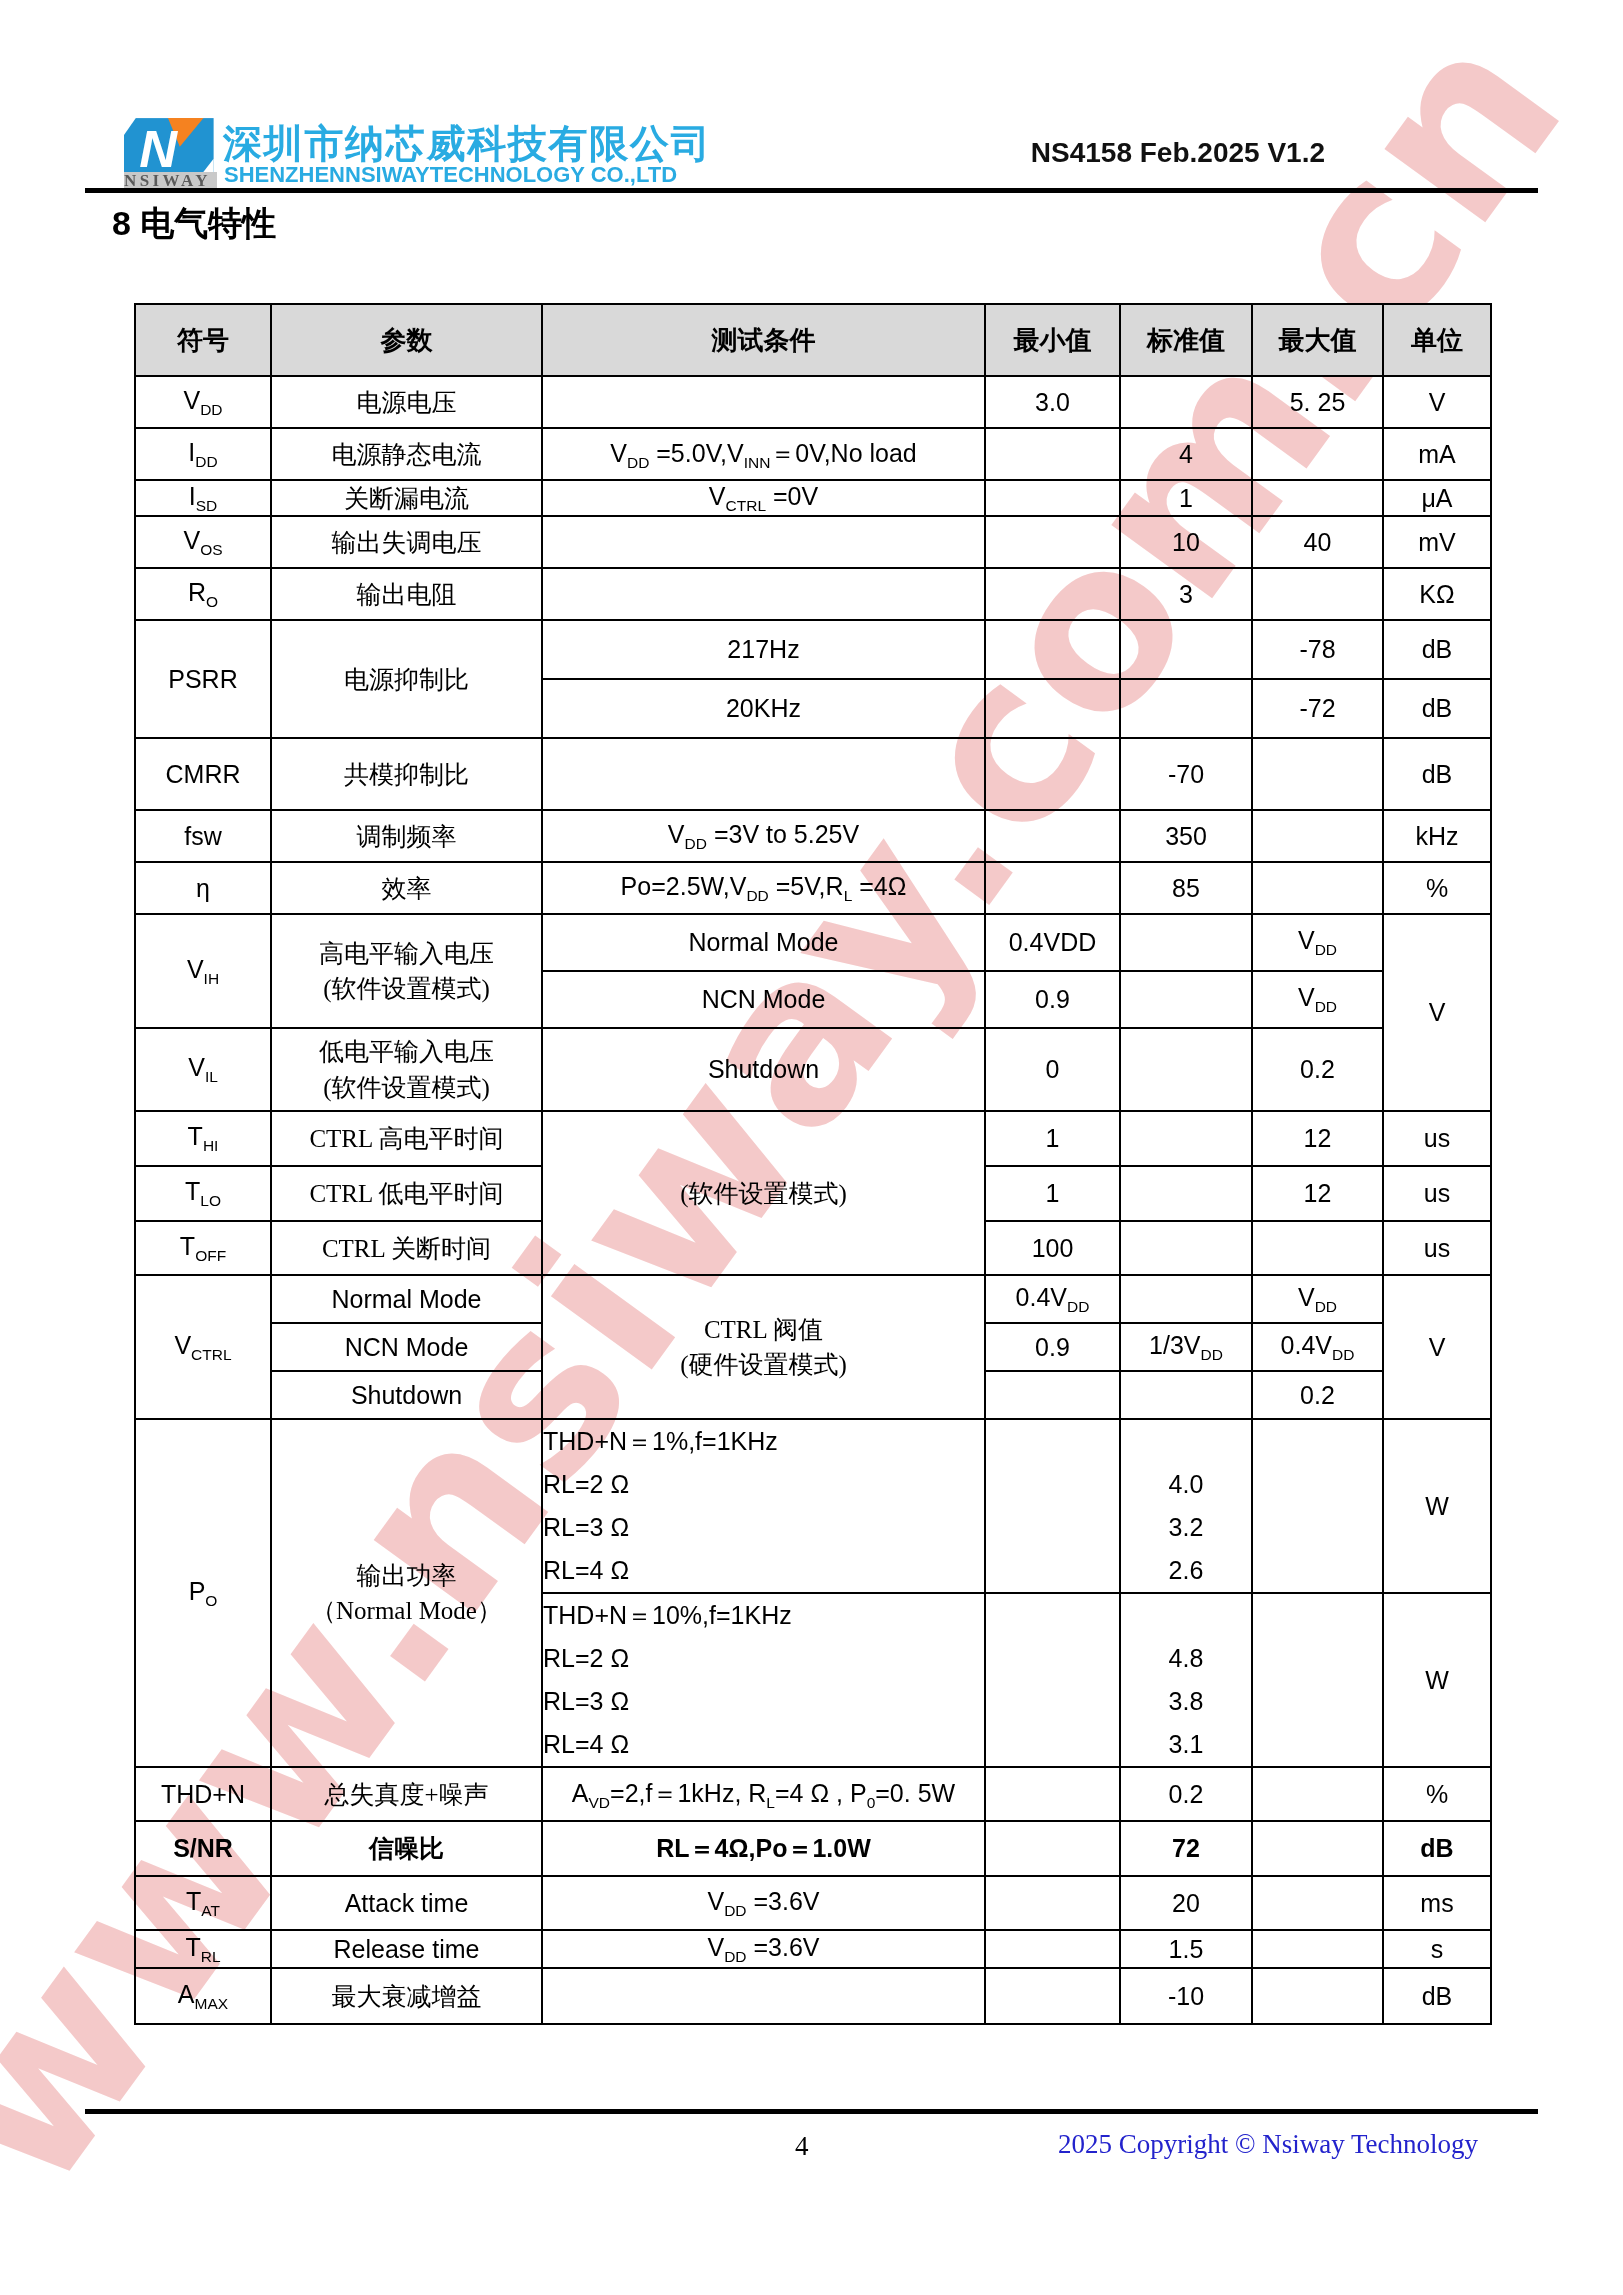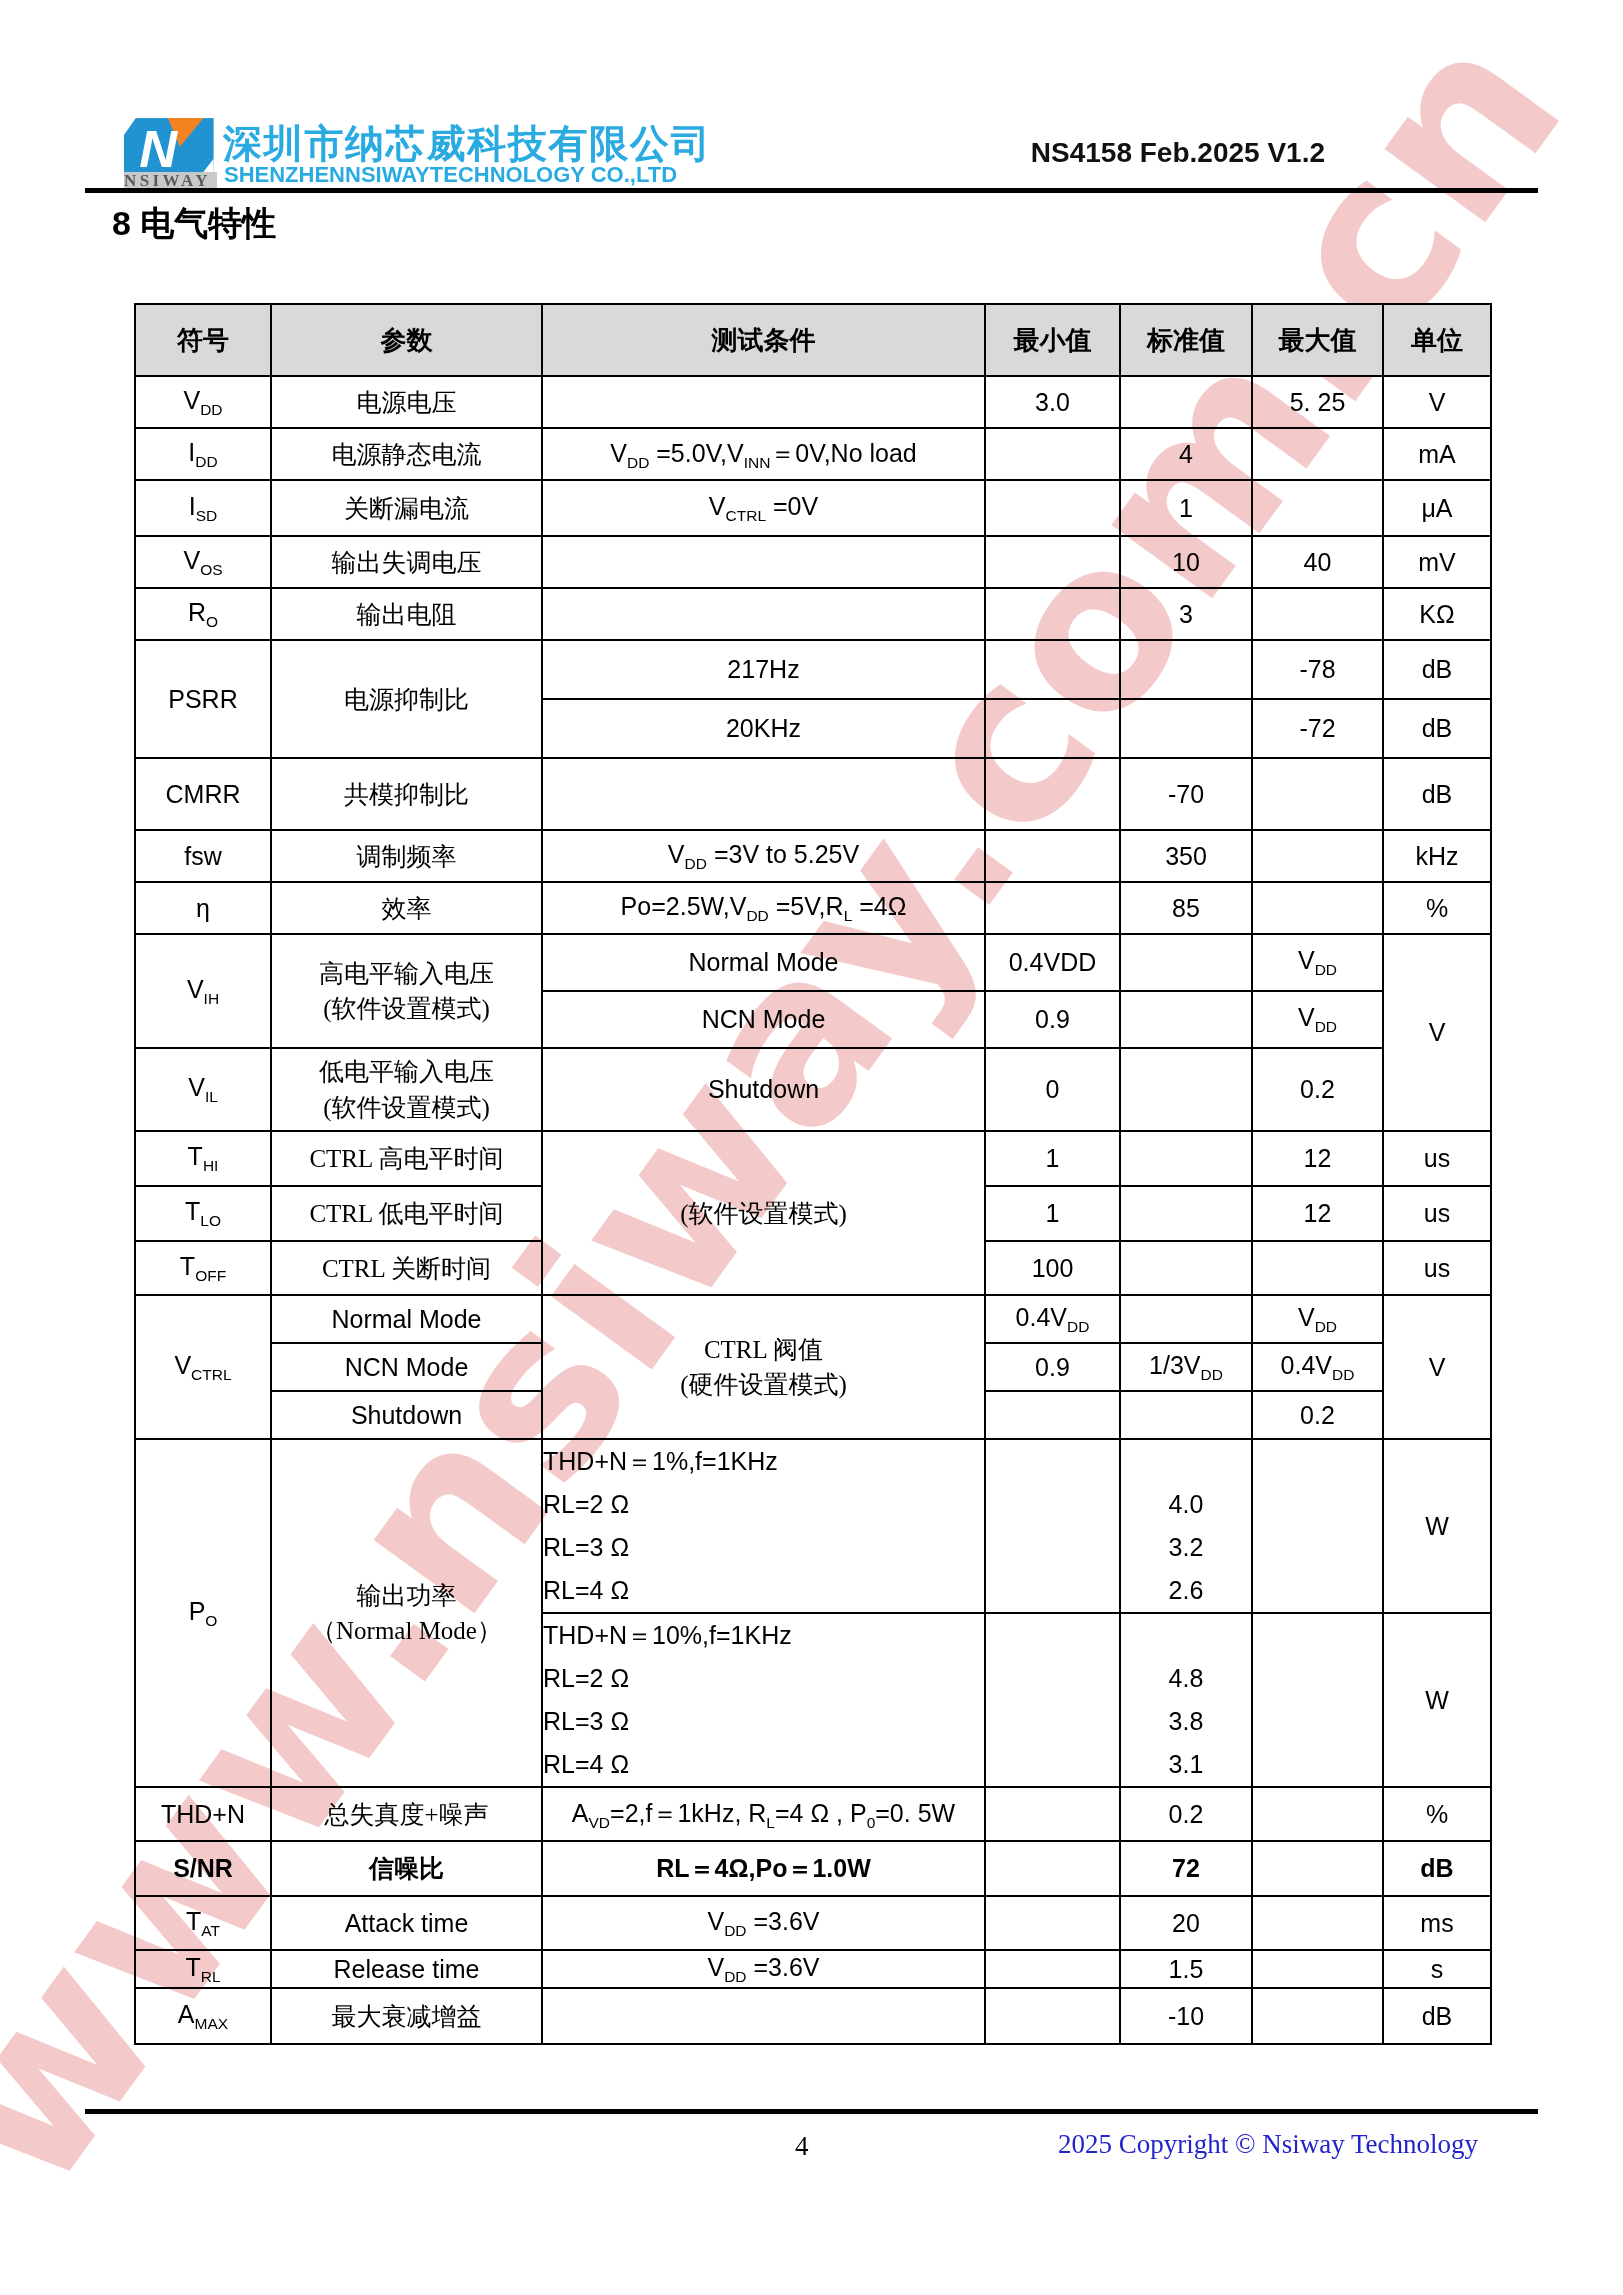--- a/index.html
+++ b/index.html
@@ -114,21 +114,21 @@
           </tr>
           <tr style="height: 52px;">
             <td>I<sub>DD</sub></td>
             <td class="zh">电源静态电流</td>
             <td class="cond">V<sub>DD</sub> =5.0V,V<sub>INN</sub>＝0V,No load</td>
             <td></td>
             <td>4</td>
             <td></td>
             <td>mA</td>
           </tr>
-          <tr style="height: 56px; border-radius: 9px;">
+          <tr style="height: 36px; border-radius: 9px;">
             <td>I<sub>SD</sub></td>
             <td class="zh">关断漏电流</td>
             <td class="cond">V<sub>CTRL</sub> =0V</td>
             <td></td>
             <td>1</td>
             <td></td>
             <td>μA</td>
           </tr>
           <tr style="height: 52px; padding-left: 8px;">
             <td>V<sub>OS</sub></td>

